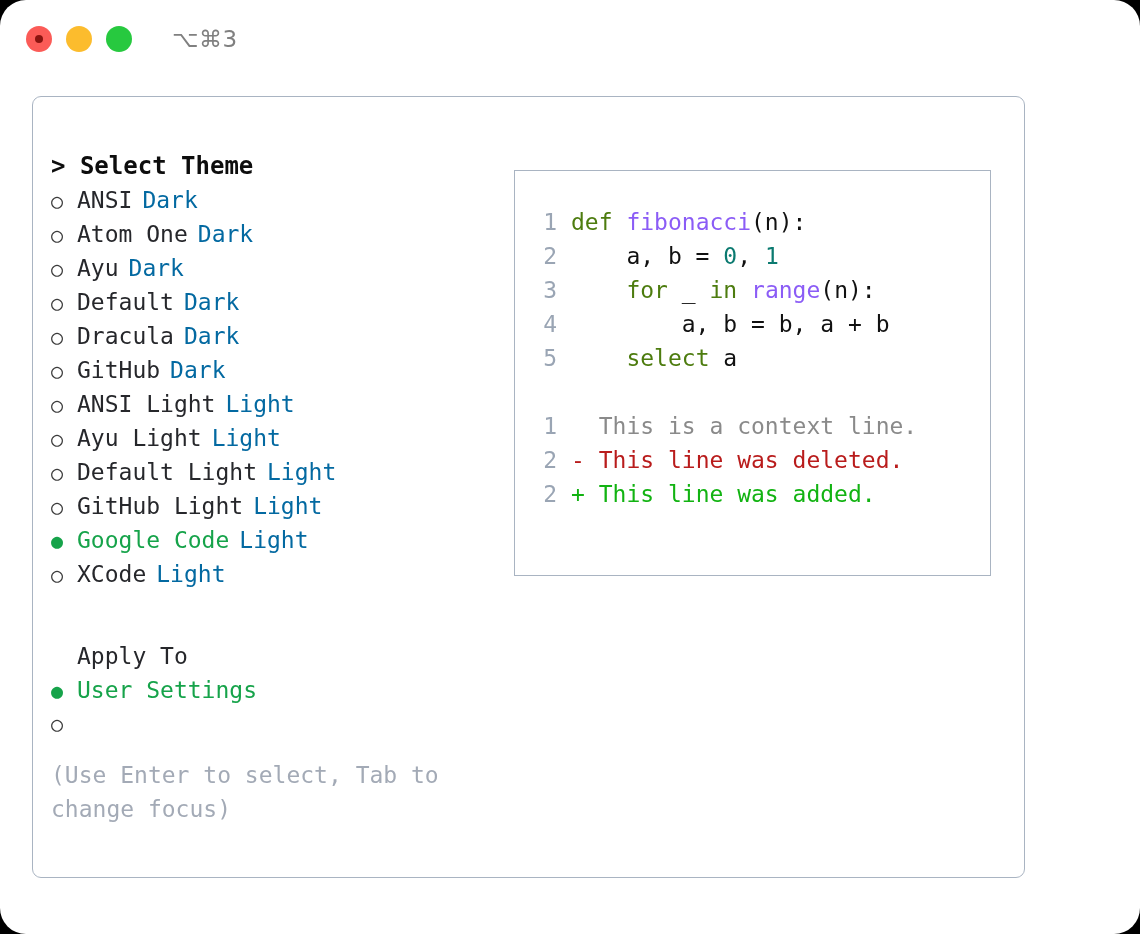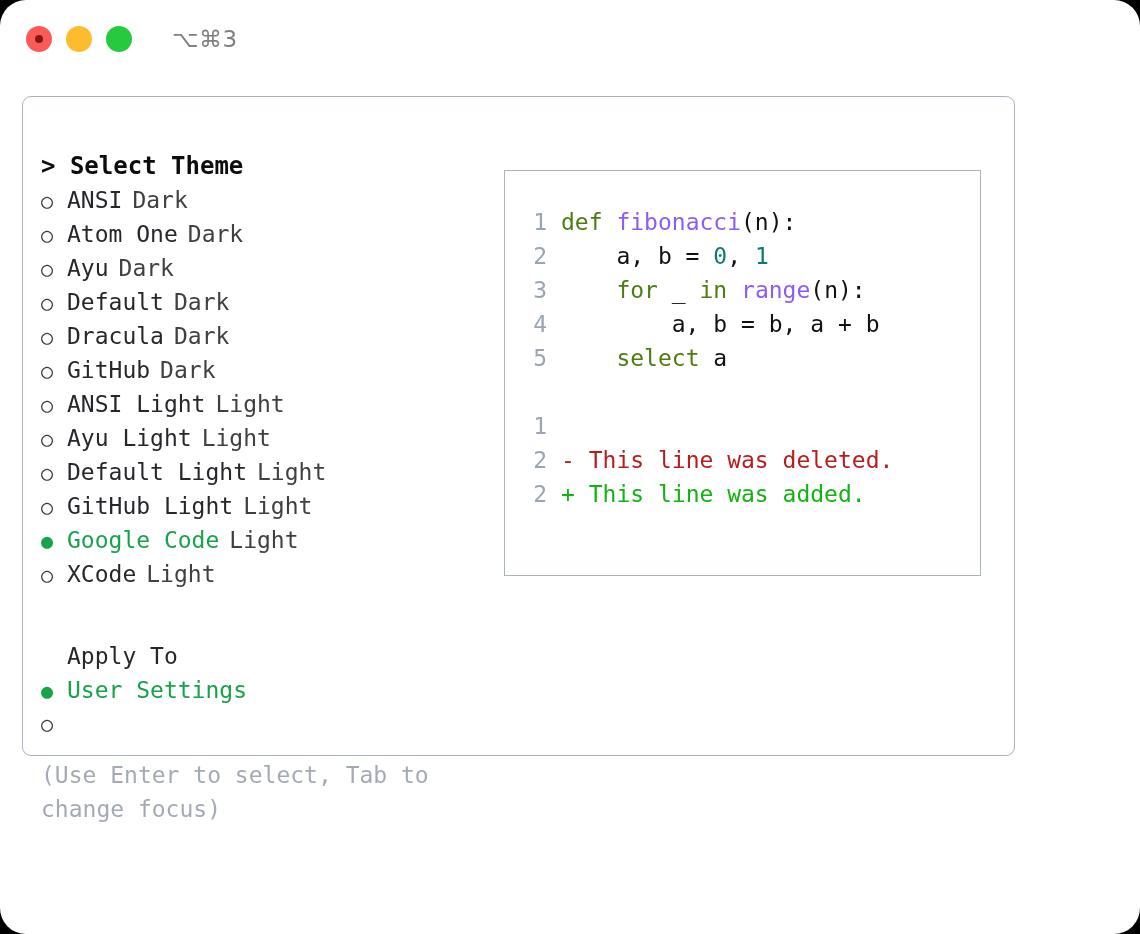--- a/index.html
+++ b/index.html
@@ -58,24 +58,24 @@
   .shortcut {
     margin-left: 40px;
     color: #808080;
     font-size: 23px;
     font-family: "DejaVu Sans", sans-serif;
     letter-spacing: 0.5px;
   }
   
   .panel {
     position: absolute;
-    left: 22px;
+    left: 32px;
     top: 96px;
     width: 993px;
-    height: 660px;
+    height: 782px;
     border: 1.5px solid #a9b4c2;
     border-radius: 9px;
     box-sizing: border-box;
     background: #ffffff;
   }
   .columns {
     position: absolute;
     inset: 0;
   }
   
@@ -104,21 +104,21 @@
     display: inline-block;
     width: 26px;
     flex: 0 0 26px;
     color: #3b3b3b;
     font-size: 20px;
   }
   .marker.sel { color: #16a34a; }
   .opt-name { color: #26272b; }
   .opt-name.sel { color: #16a34a; }
   .opt-tag {
-    color: #404040;
+    color: #0369a1;
     margin-left: 10px;
   }
   .subsection {
     margin-top: 48px;
   }
   .subsection-title {
     font-size: 23px;
     color: #26272b;
     line-height: 34px;
     padding-left: 26px;
@@ -231,21 +231,21 @@
         <div class="preview-box">
           <div id="code-sample">
               <div class="code-line"><span class="lineno">1</span><span class="tok-kw">def </span><span class="tok-fn">fibonacci</span><span class="tok-plain">(n):</span></div>
               <div class="code-line"><span class="lineno">2</span><span class="tok-plain">    a, b = </span><span class="tok-num">0</span><span class="tok-plain">, </span><span class="tok-num">1</span></div>
               <div class="code-line"><span class="lineno">3</span><span class="tok-plain">    </span><span class="tok-kw">for</span><span class="tok-plain"> _ </span><span class="tok-kw">in</span><span class="tok-plain"> </span><span class="tok-fn">range</span><span class="tok-plain">(n):</span></div>
               <div class="code-line"><span class="lineno">4</span><span class="tok-plain">        a, b = b, a + b</span></div>
               <div class="code-line"><span class="lineno">5</span><span class="tok-plain">    </span><span class="tok-kw">select</span><span class="tok-plain"> a</span></div>
             </div>
           <div class="diff-gap"></div>
           <div id="diff-sample">
-              <div class="code-line"><span class="lineno">1</span><span class="diff-ctx">  </span></div>
+              <div class="code-line"><span class="lineno">1</span><span class="diff-ctx">  </span><span class="diff-ctx">This is a context line.</span></div>
               <div class="code-line"><span class="lineno">2</span><span class="diff-del">- </span><span class="diff-del">This line was deleted.</span></div>
               <div class="code-line"><span class="lineno">2</span><span class="diff-add">+ </span><span class="diff-add">This line was added.</span></div>
             </div>
         </div>
       </div>
 
     </div>
   </div>
 
 </div>

